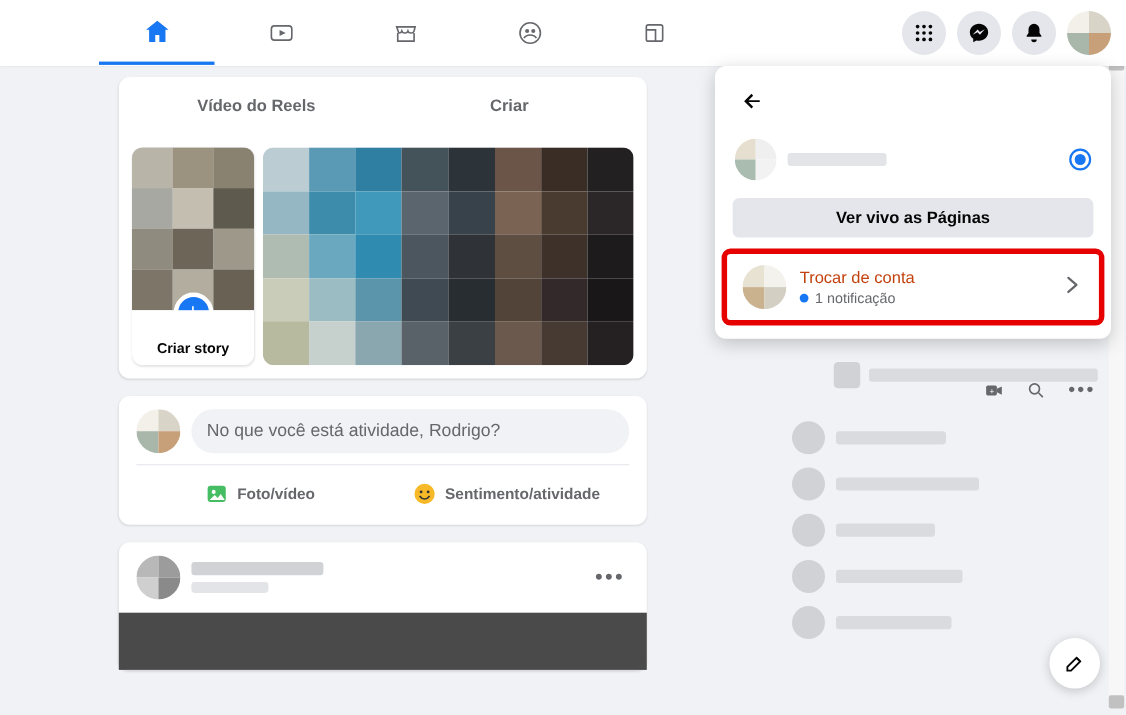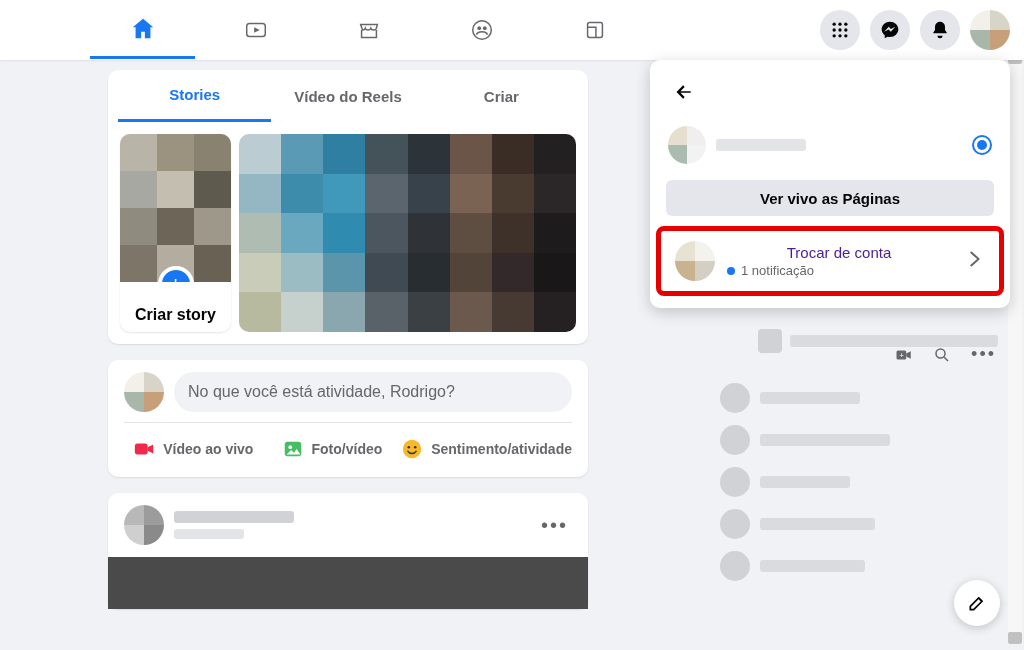--- a/index.html
+++ b/index.html
@@ -22,21 +22,21 @@
   
   .feed { position: absolute; top: 70px; left: 108px; width: 480px; }
   .card { background: #fff; border-radius: 10px; box-shadow: 0 1px 2px rgba(0,0,0,0.1); margin-bottom: 16px; }
   .tabs { display: flex; height: 52px; padding: 0 10px; }
   .tab { flex: 1; display: flex; align-items: center; justify-content: center; font-size: 15px; font-weight: 600; color: #65676b; cursor: pointer; }
   .tab.active { color: #1877f2; border-bottom: 3px solid #1877f2; }
 
   .stories-row { display: flex; gap: 8px; padding: 12px; }
   .story-create { width: 112px; height: 198px; border-radius: 10px; overflow: hidden; position: relative; background: #ddd; box-shadow: 0 1px 2px rgba(0,0,0,0.1); }
   .story-create .pix { width: 100%; height: 148px; display: grid; grid-template-columns: repeat(3,1fr); grid-template-rows: repeat(4,1fr); }
-  .story-create .label-area { background: #fff; height: 50px; position: absolute; bottom: 0; left: 0; right: 0; display: flex; align-items: flex-end; justify-content: center; padding-bottom: 8px; font-size: 16px; font-weight: 600; color: #050505; }
+  .story-create .label-area { background: #fff; height: 50px; position: absolute; bottom: 0; left: 0; right: 0; display: flex; align-items: flex-end; justify-content: center; padding-bottom: 8px; font-size: 13px; font-weight: 600; color: #050505; }
   .story-create .plus { position: absolute; left: 50%; top: 132px; transform: translateX(-50%); width: 36px; height: 36px; border-radius: 50%; background: #1877f2; border: 4px solid #fff; display: flex; align-items: center; justify-content: center; color: #fff; font-size: 20px; }
   .story-track { width: 340px; height: 198px; border-radius: 10px; overflow: hidden; }
   .pix-grid { display: grid; width: 100%; height: 100%; }
 
   .composer { padding: 12px 16px 8px; }
   .composer-top { display: flex; align-items: center; gap: 10px; }
   .composer-avatar { width: 40px; height: 40px; border-radius: 50%; overflow: hidden; flex-shrink: 0; }
   .composer-input { flex: 1; height: 40px; border-radius: 20px; background: #f0f2f5; display: flex; align-items: center; padding: 0 14px; color: #65676b; font-size: 16px; cursor: pointer; }
   .composer-divider { height: 1px; background: #e4e6eb; margin: 10px 0 6px; }
   .composer-actions { display: flex; }
@@ -60,21 +60,21 @@
   .dd-profile { display: flex; align-items: center; padding: 6px 10px; gap: 10px; cursor: pointer; border-radius: 8px; }
   .dd-avatar { width: 38px; height: 38px; border-radius: 50%; overflow: hidden; flex-shrink: 0; }
   .dd-name { flex: 1; }
   .dd-name .nm { width: 90px; height: 12px; background: #e2e4e8; border-radius: 3px; }
   .dd-radio { width: 20px; height: 20px; border: 2px solid #1877f2; border-radius: 50%; display: flex; align-items: center; justify-content: center; }
   .dd-radio .dot { width: 10px; height: 10px; background: #1877f2; border-radius: 50%; }
   .dd-btn { margin: 10px 8px; height: 36px; background: #e4e6eb; border-radius: 6px; display: flex; align-items: center; justify-content: center; font-weight: 600; font-size: 15px; color: #050505; cursor: pointer; }
   .dd-switch { margin: 8px -2px 4px; display: flex; align-items: center; gap: 12px; padding: 10px 14px; border-radius: 8px; cursor: pointer; border: 5px solid #e60000; }
   .sw-avatar { width: 40px; height: 40px; border-radius: 50%; overflow: hidden; }
   .sw-text { flex: 1; }
-  .sw-title { font-size: 15px; font-weight: 500; color: #4c1d95; text-align: center; }
+  .sw-title { font-size: 15px; font-weight: 500; color: #c2410c; }
   .sw-sub { font-size: 13px; color: #65676b; display: flex; align-items: center; gap: 6px; margin-top: 2px; }
   .sw-sub .bdot { width: 8px; height: 8px; background: #1877f2; border-radius: 50%; }
   .sw-chevron { color: #65676b; }
 
   
   .rsb { position: absolute; top: 338px; right: 26px; width: 280px; }
   .rsb-head { display: flex; align-items: center; justify-content: flex-end; gap: 20px; padding: 6px 2px 12px; color: #65676b; }
   .rsb-head svg { width: 18px; height: 18px; fill: currentColor; }
   .rsb-dots { font-size: 18px; letter-spacing: 2px; }
   .rsb-items .itm { display: flex; align-items: center; gap: 10px; padding: 6px 2px; }
@@ -163,21 +163,20 @@
           <div style="background:#c7a07a"></div>
       </div>
     </div>
   </div>
 </div>
 
 <div class="feed">
 
   <div class="card">
     <div class="tabs">
-      <div class="tab active">Stories</div>
       <div class="tab">Vídeo do Reels</div>
       <div class="tab">Criar</div>
     </div>
     <div class="stories-row">
       <div class="story-create">
         <div class="pix">
           <div style="background:#b9b4a8"></div>
             <div style="background:#9b927f"></div>
             <div style="background:#8a8270"></div>
           <div style="background:#a7a8a2"></div>
@@ -250,27 +249,20 @@
               <div style="background:#a8b7aa"></div>
               <div style="background:#c7a07a"></div>
             </div>
         </div>
         <div class="composer-input">No que você está atividade, Rodrigo?</div>
       </div>
       <div class="composer-divider"></div>
       <div class="composer-actions">
         <div class="comp-act">
           <svg class="ic" viewBox="0 0 24 24">
-              <rect x="2" y="6" width="14" height="12" rx="3" fill="#f02849"></rect>
-              <path d="M16 10l6-3v10l-6-3z" fill="#f02849"></path>
-            </svg>
-          <span>Vídeo ao vivo</span>
-        </div>
-        <div class="comp-act">
-          <svg class="ic" viewBox="0 0 24 24">
               <rect x="3" y="4" width="18" height="16" rx="3" fill="#45bd62"></rect>
               <circle cx="9" cy="10" r="2" fill="#fff"></circle>
               <path d="M5 18l5-5 3 3 3-4 4 6z" fill="#fff"></path>
             </svg>
           <span>Foto/vídeo</span>
         </div>
         <div class="comp-act">
           <svg class="ic" viewBox="0 0 24 24">
               <circle cx="12" cy="12" r="10" fill="#f7b928"></circle>
               <circle cx="8.5" cy="10" r="1.4" fill="#333"></circle>

